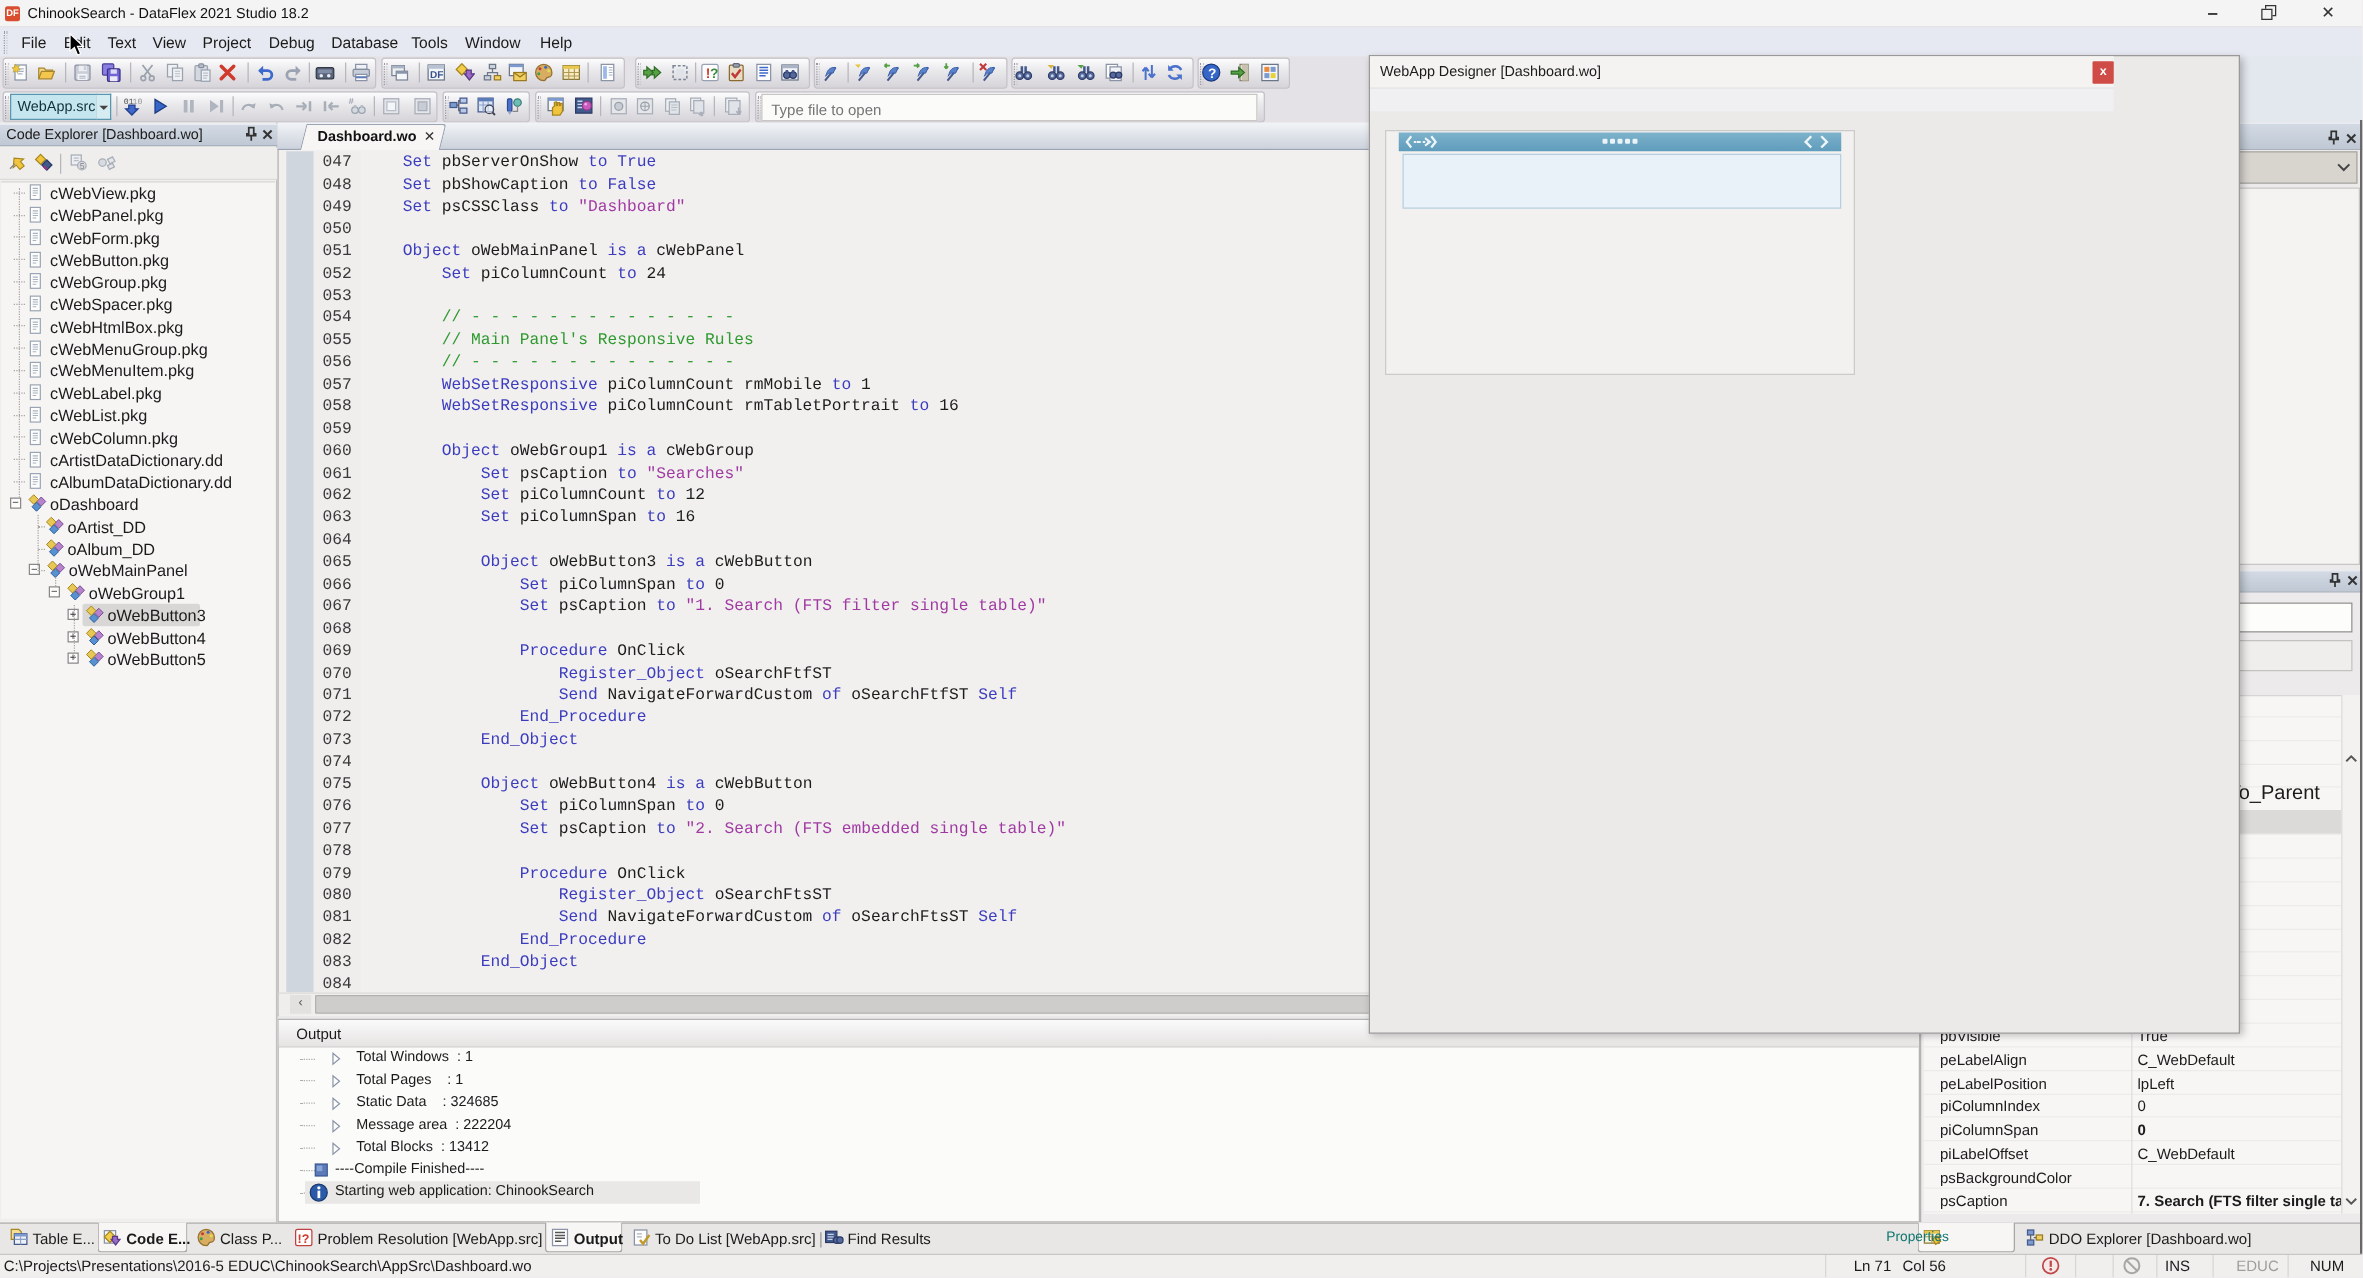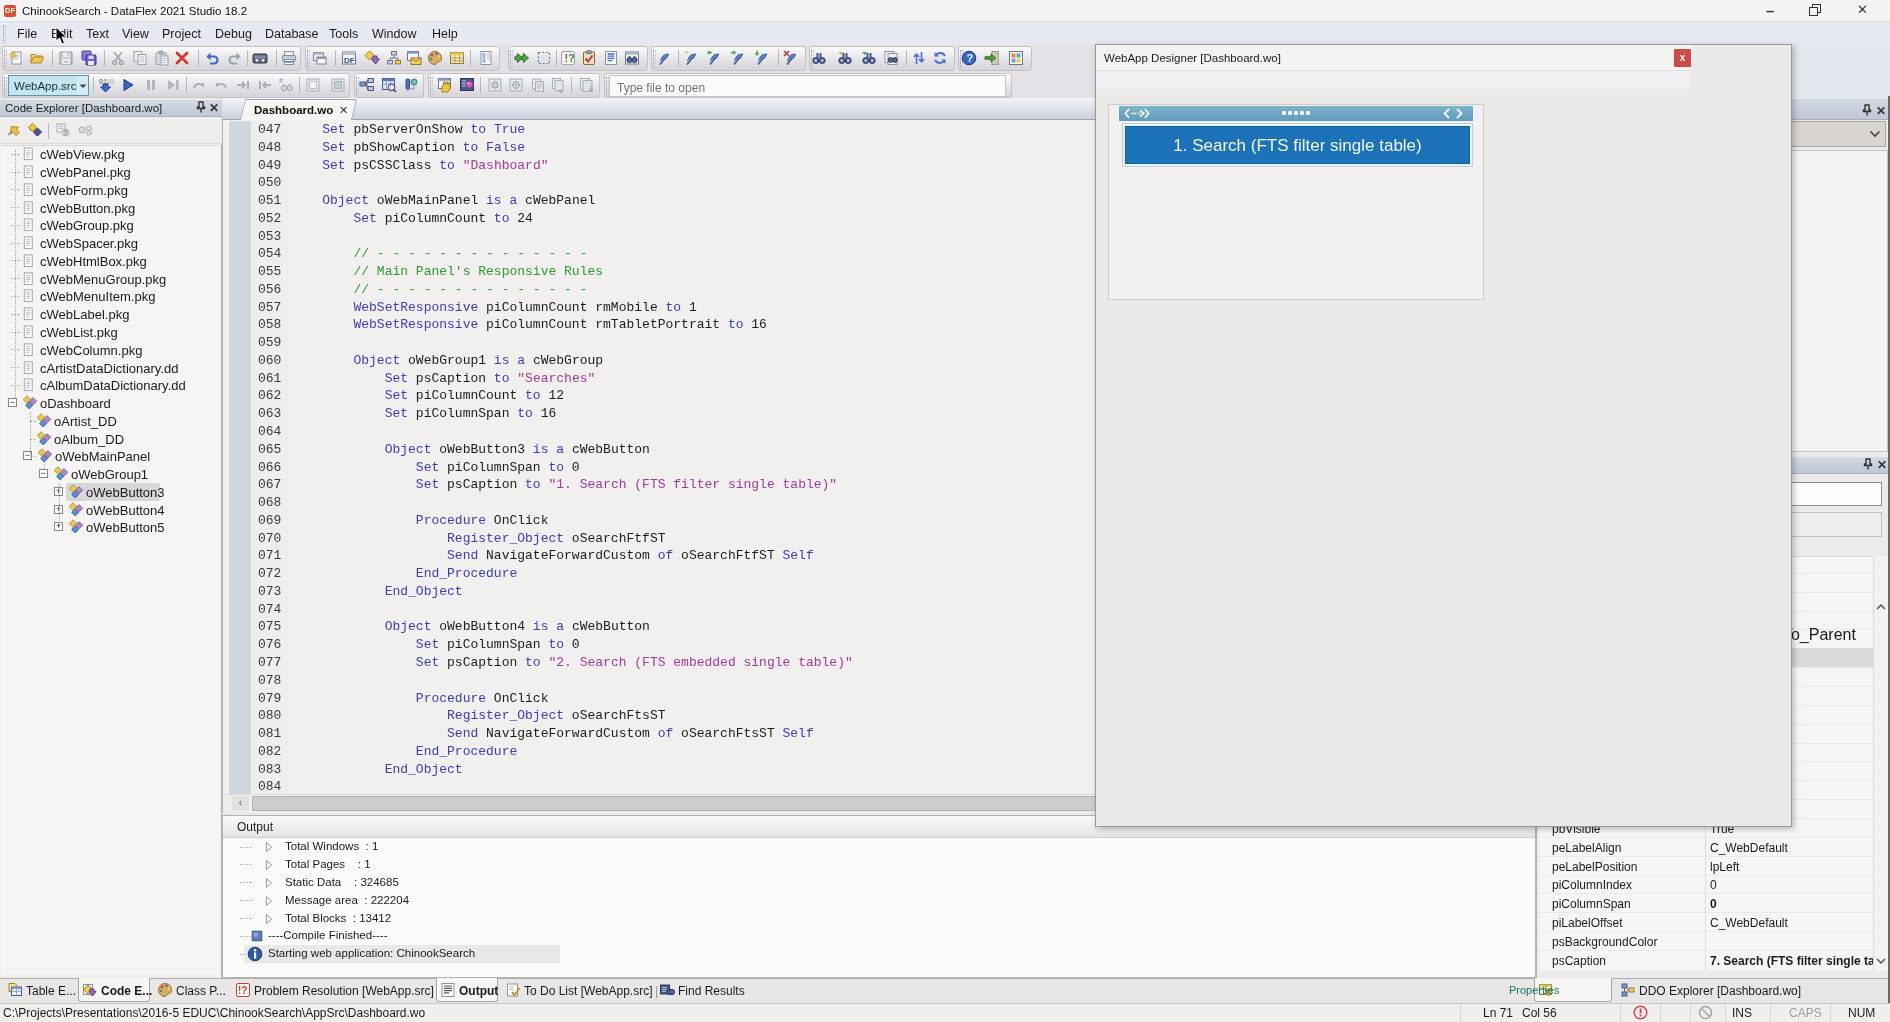--- a/index.html
+++ b/index.html
@@ -865,21 +865,21 @@
 <svg style="position:absolute;left:1633px;top:1005px;" width="15" height="15" viewBox="0 0 15 15">
       <circle cx="7.5" cy="7.5" r="6.3" fill="#f6e8e8" stroke="#c04848" stroke-width="1.4"></circle>
       <rect x="6.7" y="3.5" width="1.8" height="5" fill="#c04848"></rect>
       <circle cx="7.6" cy="10.5" r="1.1" fill="#c04848"></circle>
     </svg>
 <svg style="position:absolute;left:1698px;top:1005px;" width="15" height="15" viewBox="0 0 15 15">
       <circle cx="7.5" cy="7.5" r="6" fill="none" stroke="#a8a6a4" stroke-width="1.6"></circle>
       <path d="M3.2 3.2 L11.8 11.8" stroke="#a8a6a4" stroke-width="1.6"></path>
     </svg>
 <div style="position:absolute;left:1732px;top:1007px;font-size:12px;color:#1b1b1b;font-weight:400;white-space:pre;line-height:1;">INS</div>
-<div style="position:absolute;left:1789px;top:1007px;font-size:12px;color:#a09e9c;font-weight:400;white-space:pre;line-height:1;">CAPS</div>
+<div style="position:absolute;left:1789px;top:1007px;font-size:12px;color:#a09e9c;font-weight:400;white-space:pre;line-height:1;">EDUC</div>
 <div style="position:absolute;left:1848px;top:1007px;font-size:12px;color:#1b1b1b;font-weight:400;white-space:pre;line-height:1;">NUM</div>
 <div style="position:absolute;left:1888px;top:96px;width:2px;height:907px;background:#6a6868;"></div>
 <div style="position:absolute;left:1095px;top:44px;width:697px;height:783px;background:#ebeae9;border:1px solid #9a9898;box-shadow:2px 2px 6px rgba(0,0,0,0.25);z-index:50;">
 <div style="position:absolute;left:0;top:0;width:595px;height:26px;background:#f4f3f2;border-bottom:1px solid #e2e0df;"></div>
 <div style="position:absolute;left:8px;top:8px;font-size:11.5px;color:#1b1b1b;white-space:pre;line-height:1;">WebApp Designer [Dashboard.wo]</div>
 <div style="position:absolute;left:578px;top:4px;width:17px;height:18px;background:#cf4b45;border-radius:1px;color:#fff;text-align:center;line-height:17px;font-size:10px;font-weight:700;">x</div>
 <div style="position:absolute;left:0;top:26px;width:595px;height:18px;background:#f0eff2;"></div>
 <div style="position:absolute;left:12px;top:59px;width:376px;height:196px;background:#f2f1f0;border:1px solid #cccbca;"></div>
 <div style="position:absolute;left:23px;top:61px;width:354px;height:15px;background:linear-gradient(#7db2cb,#5f9cbc);"></div>
 <svg style="position:absolute;left:28px;top:62px;" width="26" height="13" viewBox="0 0 26 13">
@@ -891,14 +891,13 @@
         <div style="width:4px;height:4px;background:#eaf3f8;border-radius:1px;"></div>
         <div style="width:4px;height:4px;background:#eaf3f8;border-radius:1px;"></div>
         <div style="width:4px;height:4px;background:#eaf3f8;border-radius:1px;"></div>
         <div style="width:4px;height:4px;background:#eaf3f8;border-radius:1px;"></div>
         <div style="width:4px;height:4px;background:#eaf3f8;border-radius:1px;"></div>
       </div>
 <svg style="position:absolute;left:345px;top:62px;" width="24" height="13" viewBox="0 0 24 13">
         <path d="M8 2 L3.5 6.5 L8 11 M16 2 L20.5 6.5 L16 11" fill="none" stroke="#eef6fa" stroke-width="1.9"></path>
       </svg>
 <div style="position:absolute;left:26px;top:78px;width:351px;height:44px;border:1px solid #b8cfdf;background:#e8f2f8;"></div>
-<div style="position:absolute;left:29px;top:81px;width:345px;height:38px;background:#1b72b8;border:1px solid #10619f;color:#f2f8fc;font-size:17px;text-align:center;line-height:37px;">1. Search (FTS filter single table)</div>
 </div>
 </div>
 </body></html>

